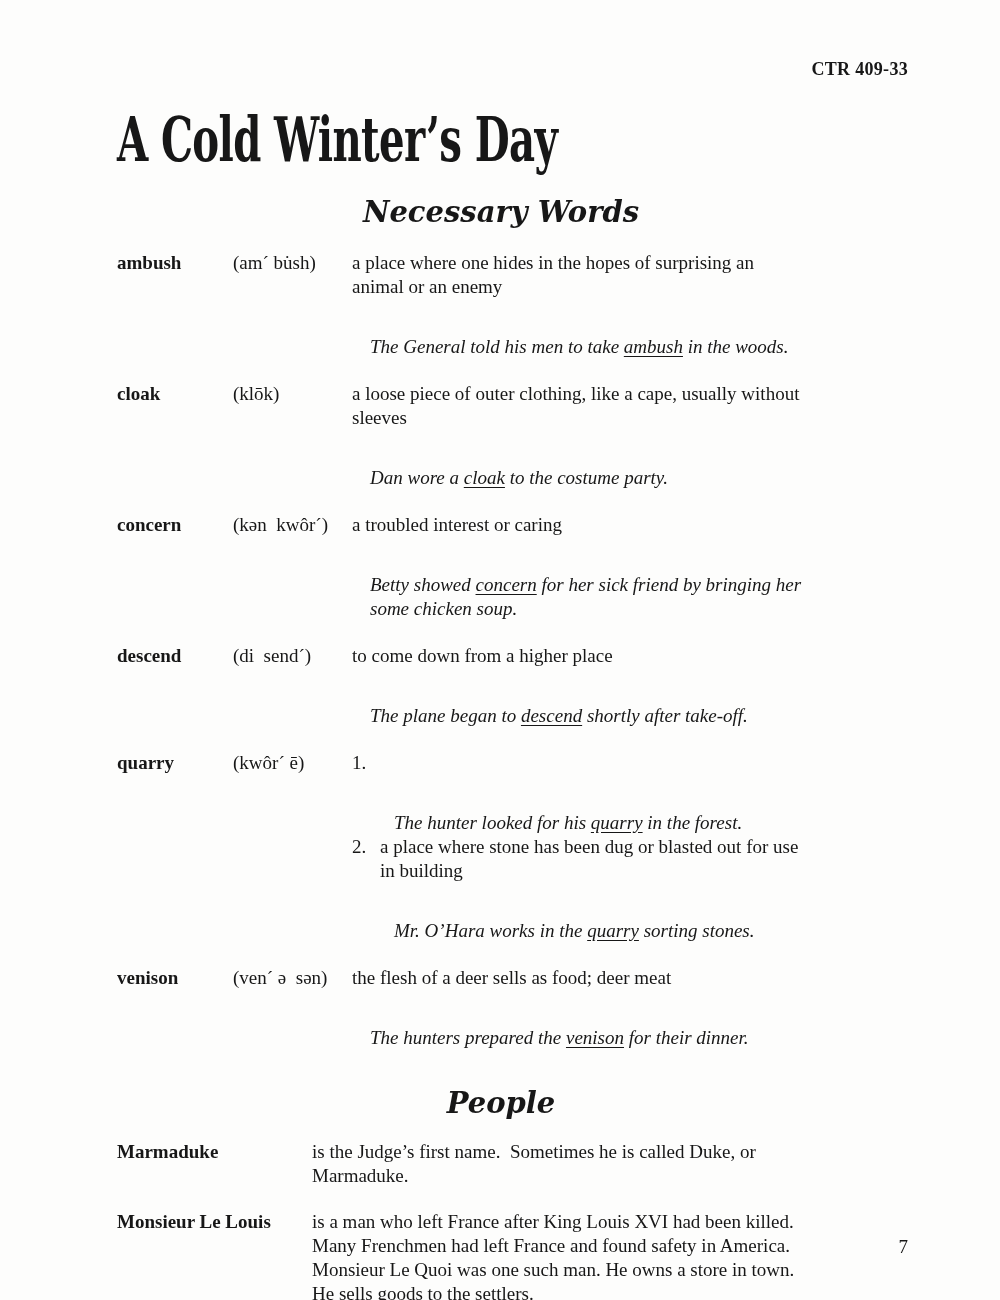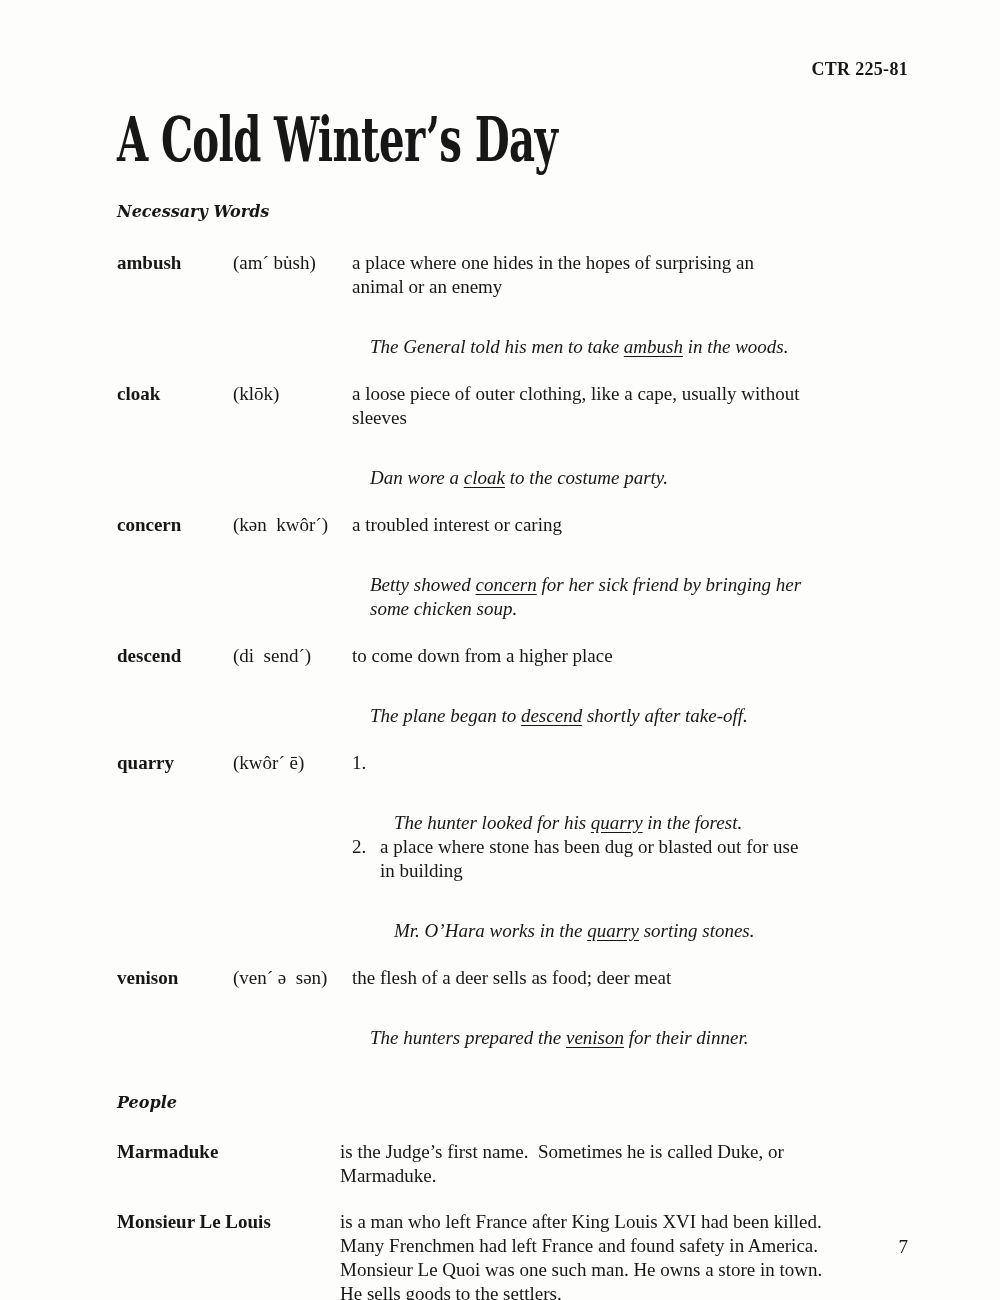--- a/index.html
+++ b/index.html
@@ -35,22 +35,23 @@
     letter-spacing:-1px;
     white-space:nowrap;
     transform:scaleX(0.66);
     transform-origin:0 50%;
   }
   h2.section-heading{
     margin:22px 0 0 0;
     font-family:"DejaVu Serif",serif;
     font-weight:bold;
     font-style:italic;
-    font-size:16px;
+    font-size:29px;
     line-height:26px;
+    text-align:center;
   }
   h2.people-heading{margin-top:40px;}
   .vocab-list{margin-top:26px;}
   .vocab-entry{
     display:grid;
     grid-template-columns:116px 119px 1fr;
     font-size:19px;
     line-height:24px;
     margin-bottom:23px;
   }
@@ -67,34 +68,33 @@
   .num-row{display:flex;}
   .num{width:28px;flex:none;}
   .num-row .example{margin-left:14px;}
   .people-list{margin-top:24px;}
   .people-entry{
     display:grid;
     grid-template-columns:195px 1fr;
     font-size:19px;
     line-height:24px;
     margin-bottom:22px;
-    gap:28px;
   }
   .page-number{
     position:absolute;
     top:1236px;
     right:92px;
     font-size:19px;
   }
 </style>
 </head>
 <body>
 
 <div class="page">
-  <div class="doc-code">CTR 225-81</div>
+  <div class="doc-code">CTR 409-33</div>
 
   <h1 class="title"><span class="title-inner">A Cold Winter’s Day</span></h1>
 
   <h2 class="section-heading">Necessary Words</h2>
 
   <div class="vocab-list">
       <div class="vocab-entry">
         <div class="word">ambush</div>
         <div class="pron">(am´ bu̇sh)</div>
         <div class="defcol">

